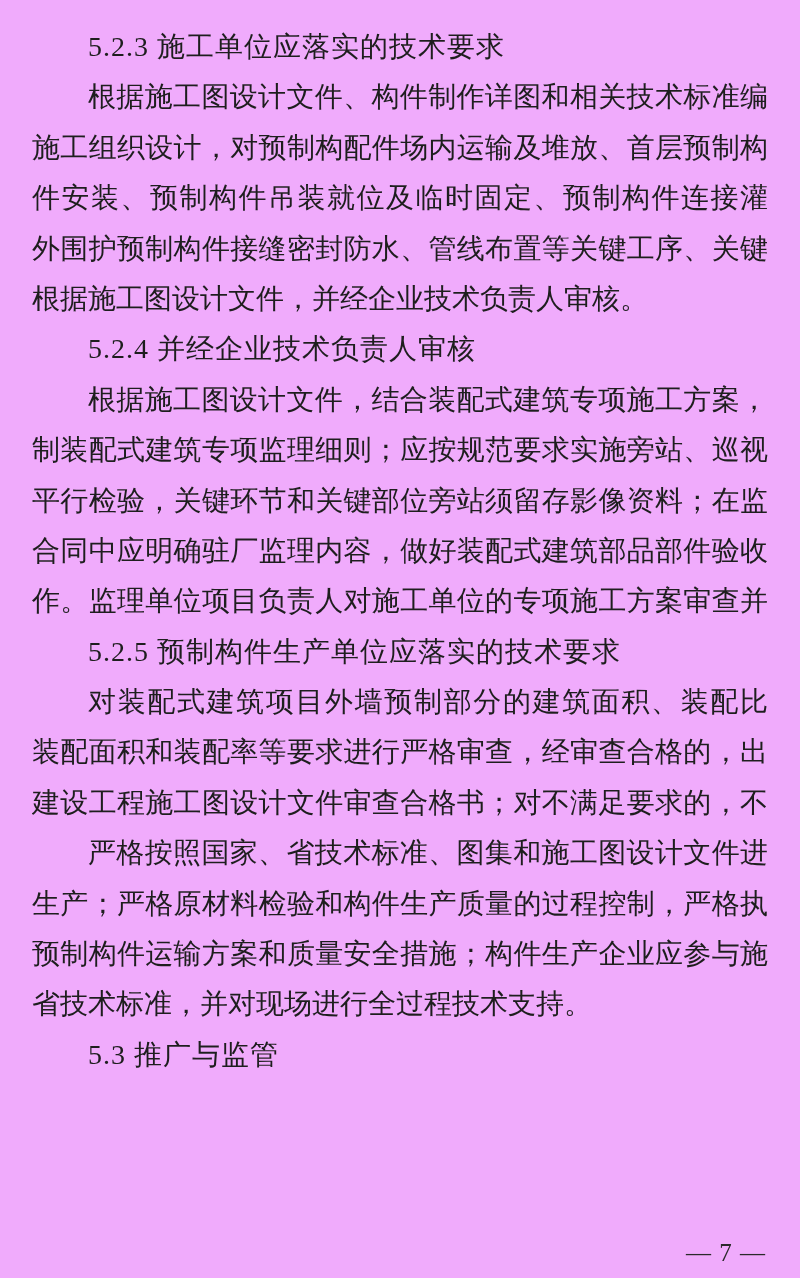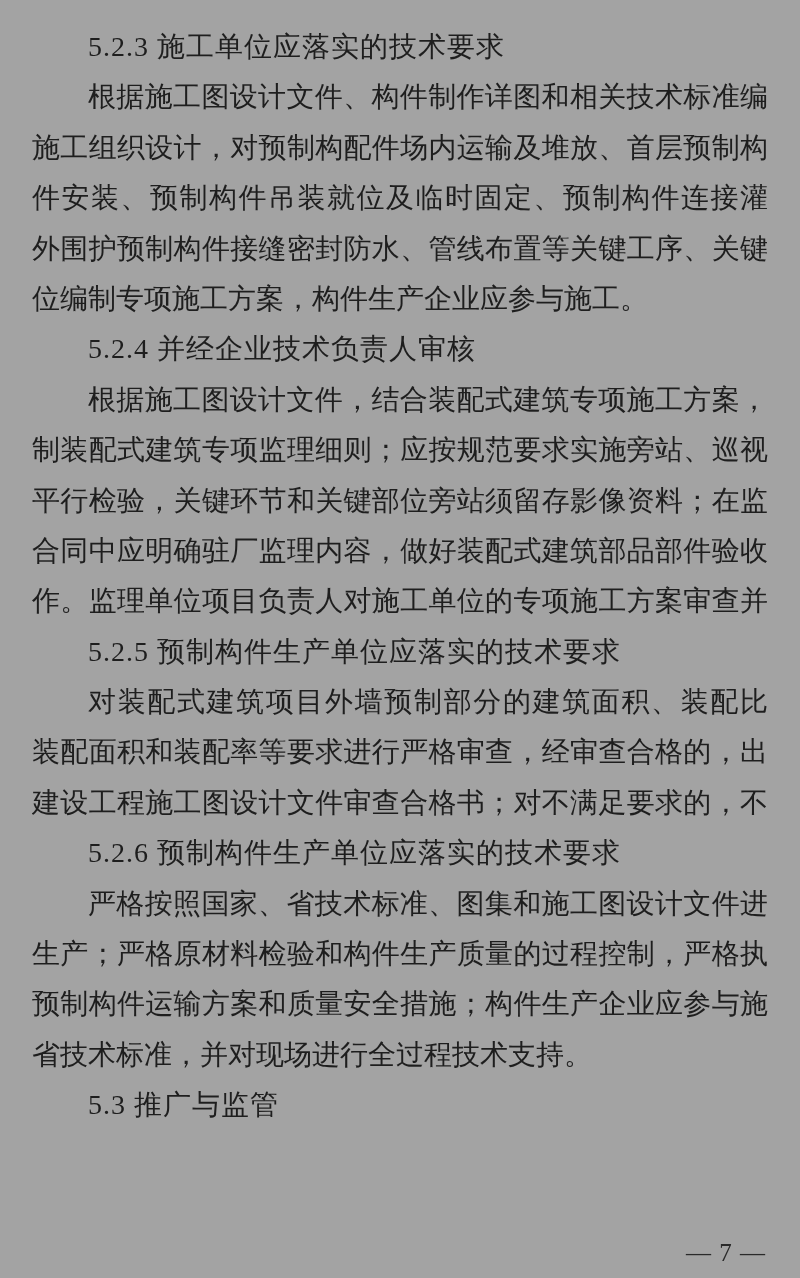--- a/index.html
+++ b/index.html
@@ -5,21 +5,21 @@
   html, body {
     margin: 0;
     padding: 0;
     background: #e8e8e8;
   }
   .page {
     position: relative;
     width: 800px;
     height: 1278px;
     margin: 0;
-    background: #a3a3a3;
+    background: #f0abfc;
     color: #1e1e1e;
     font-family: "Liberation Serif", "DejaVu Serif", serif;
     overflow: hidden;
   }
   .content {
     position: absolute;
     left: 32px;
     top: 22px;
     width: 736px;
   }
@@ -56,32 +56,31 @@
 </head>
 <body>
 
 <div class="page">
   <div class="content">
       <div class="line indent heading">5.2.3 施工单位应落实的技术要求</div>
       <div class="line stretch indent">根据施工图设计文件、构件制作详图和相关技术标准编制</div>
       <div class="line stretch">施工组织设计，对预制构配件场内运输及堆放、首层预制构配</div>
       <div class="line stretch">件安装、预制构件吊装就位及临时固定、预制构件连接灌浆、</div>
       <div class="line stretch">外围护预制构件接缝密封防水、管线布置等关键工序、关键部</div>
-      <div class="line">位编制专项施工方案，构件生产企业应参与施工。</div>
+      <div class="line">根据施工图设计文件，并经企业技术负责人审核。</div>
       <div class="line indent heading">5.2.4 并经企业技术负责人审核</div>
       <div class="line stretch indent">根据施工图设计文件，结合装配式建筑专项施工方案，编</div>
       <div class="line stretch">制装配式建筑专项监理细则；应按规范要求实施旁站、巡视和</div>
       <div class="line stretch">平行检验，关键环节和关键部位旁站须留存影像资料；在监理</div>
       <div class="line stretch">合同中应明确驻厂监理内容，做好装配式建筑部品部件验收工</div>
       <div class="line stretch">作。监理单位项目负责人对施工单位的专项施工方案审查并签</div>
       <div class="line indent heading">5.2.5 预制构件生产单位应落实的技术要求</div>
       <div class="line stretch indent">对装配式建筑项目外墙预制部分的建筑面积、装配比例、</div>
       <div class="line stretch">装配面积和装配率等要求进行严格审查，经审查合格的，出具</div>
       <div class="line stretch">建设工程施工图设计文件审查合格书；对不满足要求的，不予</div>
-      <div class="line indent heading">5.2.6 预制构件生产单位应落实的技术要求</div>
       <div class="line stretch indent">严格按照国家、省技术标准、图集和施工图设计文件进行</div>
       <div class="line stretch">生产；严格原材料检验和构件生产质量的过程控制，严格执行</div>
       <div class="line stretch">预制构件运输方案和质量安全措施；构件生产企业应参与施工</div>
       <div class="line">省技术标准，并对现场进行全过程技术支持。</div>
       <div class="line indent heading">5.3 推广与监管</div>
     </div>
   <div class="page-number">— 7 —</div>
 </div>
 
 </body></html>

